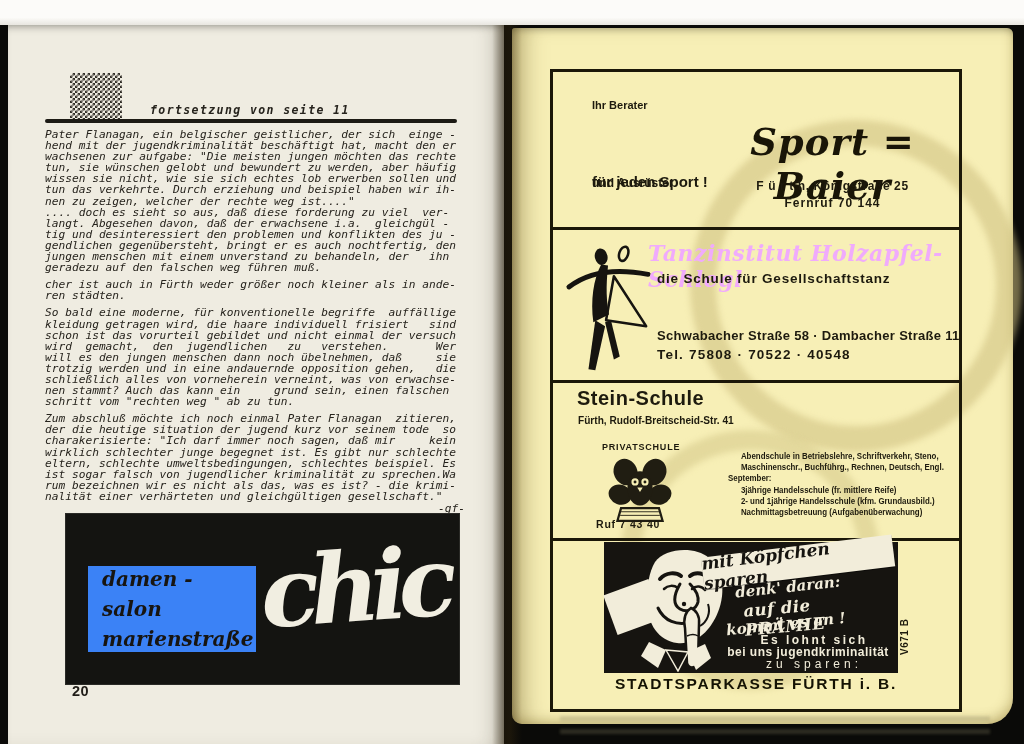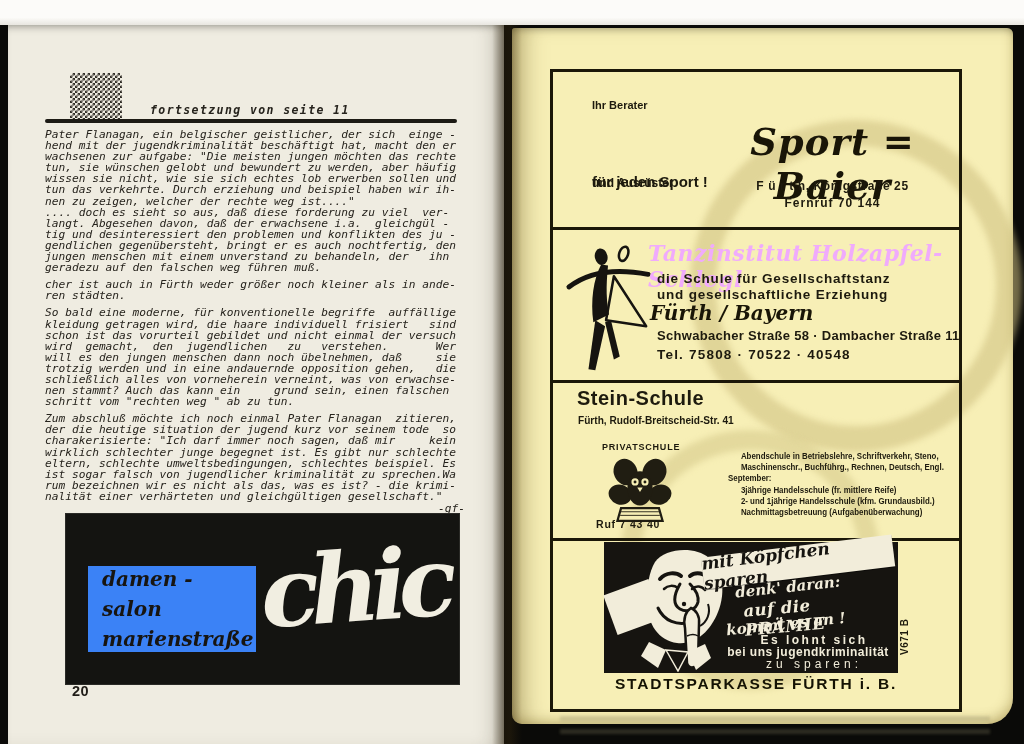--- a/index.html
+++ b/index.html
@@ -177,22 +177,20 @@
     <ellipse cx="37" cy="13" rx="6.5" ry="8.5" fill="#161410" transform="rotate(-12 37 13)"></ellipse>
     <ellipse cx="60" cy="10" rx="4.5" ry="7.5" fill="none" stroke="#161410" stroke-width="2.6" transform="rotate(18 60 10)"></ellipse>
     <path d="M4 44 C22 30 48 24 85 31" fill="none" stroke="#161410" stroke-width="5" stroke-linecap="round"></path>
     <path d="M37 21 C29 36 26 58 29 80 L45 72 C41 52 43 34 44 22 Z" fill="#161410"></path>
     <path d="M50 33 L83 84 L42 78 Z" fill="none" stroke="#161410" stroke-width="2.6" stroke-linejoin="round"></path>
     <path d="M31 78 L24 128 L31 129 L41 84 Z" fill="#161410"></path>
     <path d="M41 80 L50 118 L56 115 L47 78 Z" fill="#161410"></path>
   </svg>
   <div class="abs script tanz-title">Tanzinstitut Holzapfel-Schlegl</div>
   <div class="abs bold tanz-sub1">die Schule für Gesellschaftstanz</div>
-  <div class="abs bold tanz-sub2">und gesellschaftliche Erziehung</div>
-  <div class="abs script tanz-city">Fürth / Bayern</div>
   <div class="abs bold tanz-addr">Schwabacher Straße 58  ·  Dambacher Straße 11</div>
   <div class="abs bold tanz-phone">Tel. 75808  ·  70522  ·  40548</div>
 
   <div class="abs bold stein-title">Stein-Schule</div>
   <div class="abs bold stein-addr">Fürth, Rudolf-Breitscheid-Str. 41</div>
   <div class="abs bold stein-type">PRIVATSCHULE</div>
   <svg class="abs owl" viewBox="0 0 70 82">
     <ellipse cx="19" cy="20" rx="13" ry="15" fill="#201d12" transform="rotate(-24 19 20)"></ellipse>
     <ellipse cx="51" cy="20" rx="13" ry="15" fill="#201d12" transform="rotate(24 51 20)"></ellipse>
     <ellipse cx="13" cy="45" rx="11" ry="13" fill="#201d12" transform="rotate(-70 13 45)"></ellipse>

